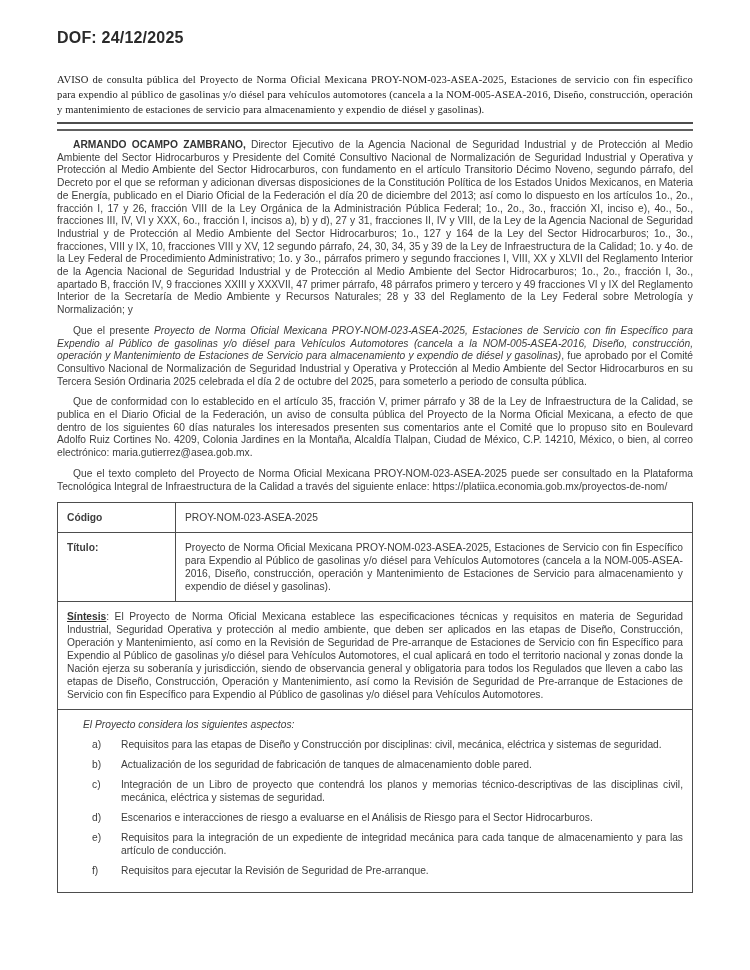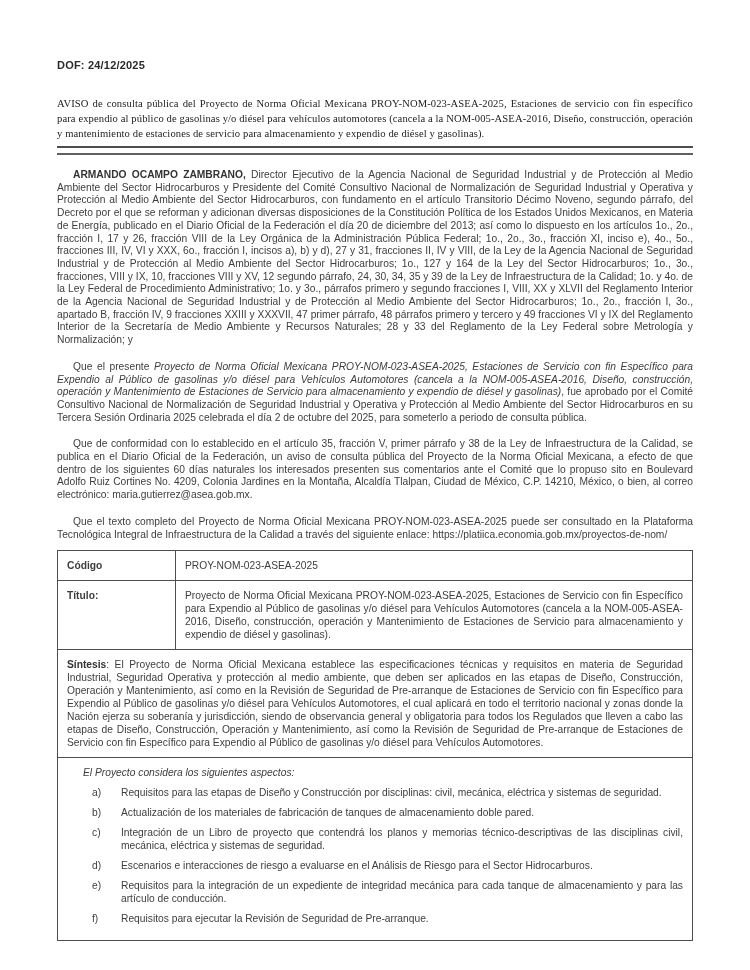--- a/index.html
+++ b/index.html
@@ -5,40 +5,40 @@
   html,body{margin:0;padding:0;}
   body{
     width:750px;height:970px;background:#ffffff;overflow:hidden;
     font-family:"Liberation Sans","DejaVu Sans",sans-serif;
     -webkit-font-smoothing:antialiased;
   }
   .page{position:relative;width:750px;height:970px;background:#ffffff;}
   .content{position:absolute;left:57px;top:0;width:636px;}
 
   .dof-date{
-    margin-top:59px;font-size:11px;font-weight:bold;color:#2a2a2a;letter-spacing:.2px;
+    margin-top:29px;font-size:16px;font-weight:bold;color:#2a2a2a;letter-spacing:.2px;
   }
 
   .headline{
     margin-top:25px;
     font-family:"Liberation Serif","DejaVu Serif",serif;
     font-size:10.6px;font-weight:normal;color:#222;
     line-height:15px;text-align:justify;letter-spacing:.1px;
     padding-bottom:5px;border-bottom:2px solid #4d4d4d;
   }
   .rule-2{border-top:2px solid #606060;margin-top:5px;}
 
   .banner{
     margin-top:2px;padding:2px 0 3px 0;
     font-size:10.6px;font-weight:bold;color:#2e2e2e;
     line-height:14.5px;text-align:justify;
   }
 
   .body-p{
-    margin:14px 0 0 0;font-size:10.25px;color:#3d3d3d;
+    margin:8px 0 0 0;font-size:10.25px;color:#3d3d3d;
     line-height:12.7px;text-align:justify;text-indent:16px;
   }
   .body-p .b{font-weight:bold;color:#333;}
   .body-p .i{font-style:italic;}
 
   .considerando{
     margin-top:9px;text-align:center;
     font-family:"Liberation Serif","DejaVu Serif",serif;
     font-size:10.8px;font-weight:bold;color:#222;letter-spacing:.4px;
     text-indent:0;
@@ -49,21 +49,21 @@
   }
   table.nom-table td{
     border:1.5px solid #4d4d4d;vertical-align:top;
     font-size:10.25px;color:#3d3d3d;line-height:13px;
     padding:8px 9px;
   }
   td.label-cell{width:99px;font-weight:bold;color:#333;}
   td.value-cell{text-align:justify;}
   td.span-cell{text-align:justify;}
   td.aspects-cell{border-bottom:none;padding-bottom:4px;}
-  .sintesis-b{font-weight:bold;color:#333;}
+  .sintesis-b{font-weight:bold;color:#333;text-decoration:underline;}
 
   .aspects-intro{margin:0 0 7px 16px;font-style:italic;}
   .aspect-item{display:flex;margin:0 0 7px 0;}
   .aspect-marker{width:20px;flex:0 0 20px;margin-left:25px;}
   .aspect-text{flex:1;text-align:justify;padding-left:9px;}
 </style>
 </head>
 <body>
 
 <div class="page">
@@ -100,21 +100,21 @@
         <tr>
           <td class="span-cell aspects-cell" colspan="2">
             <div class="aspects-intro">El Proyecto considera los siguientes aspectos:</div>
             <div id="aspects-list">
                 <div class="aspect-item">
                   <div class="aspect-marker">a)</div>
                   <div class="aspect-text">Requisitos para las etapas de Diseño y Construcción por disciplinas: civil, mecánica, eléctrica y sistemas de seguridad.</div>
                 </div>
                 <div class="aspect-item">
                   <div class="aspect-marker">b)</div>
-                  <div class="aspect-text">Actualización de los materiales de fabricación de tanques de almacenamiento doble pared.</div>
+                  <div class="aspect-text">Actualización de los seguridad de fabricación de tanques de almacenamiento doble pared.</div>
                 </div>
                 <div class="aspect-item">
                   <div class="aspect-marker">c)</div>
                   <div class="aspect-text">Integración de un Libro de proyecto que contendrá los planos y memorias técnico-descriptivas de las disciplinas civil, mecánica, eléctrica y sistemas de seguridad.</div>
                 </div>
                 <div class="aspect-item">
                   <div class="aspect-marker">d)</div>
                   <div class="aspect-text">Escenarios e interacciones de riesgo a evaluarse en el Análisis de Riesgo para el Sector Hidrocarburos.</div>
                 </div>
                 <div class="aspect-item">

